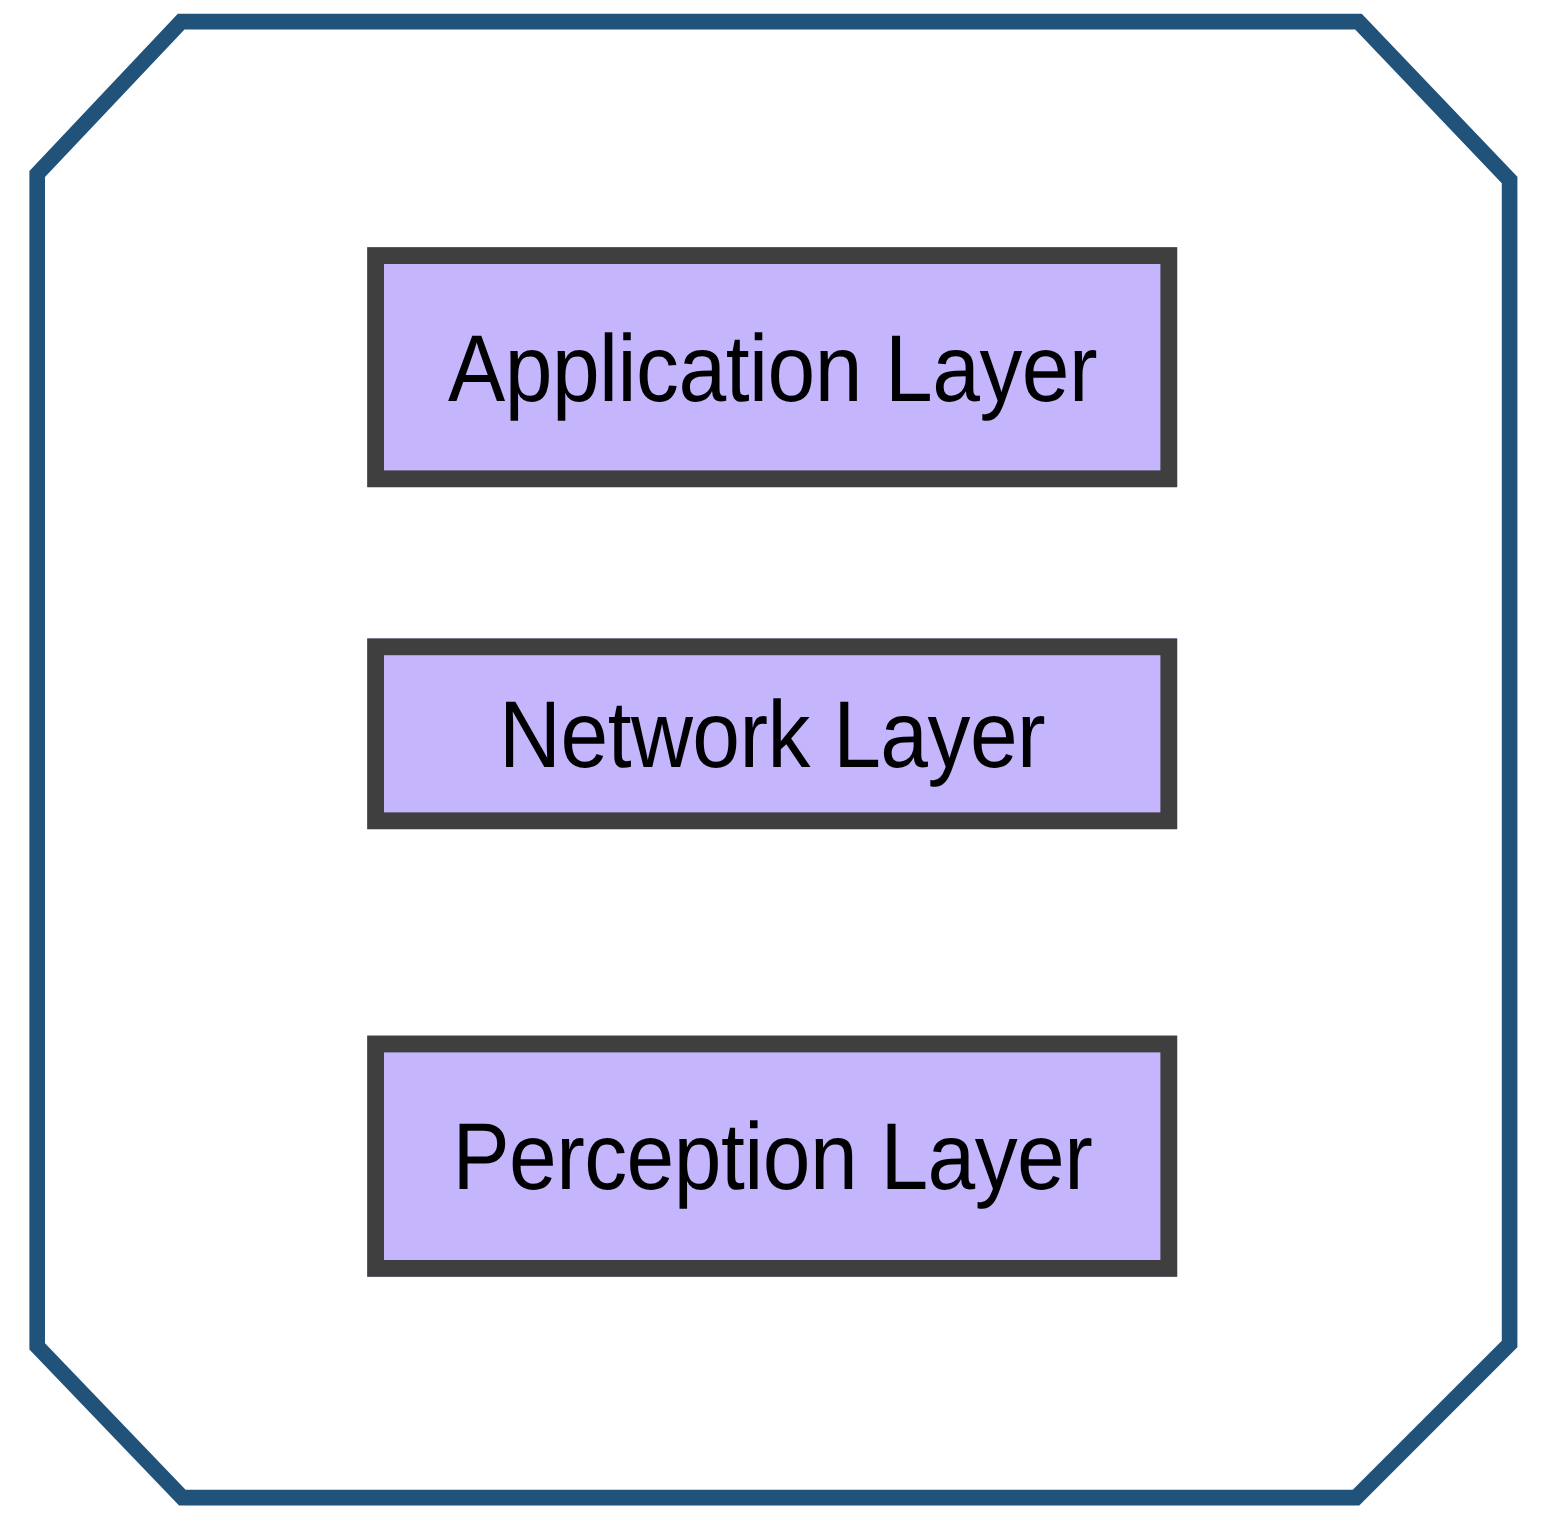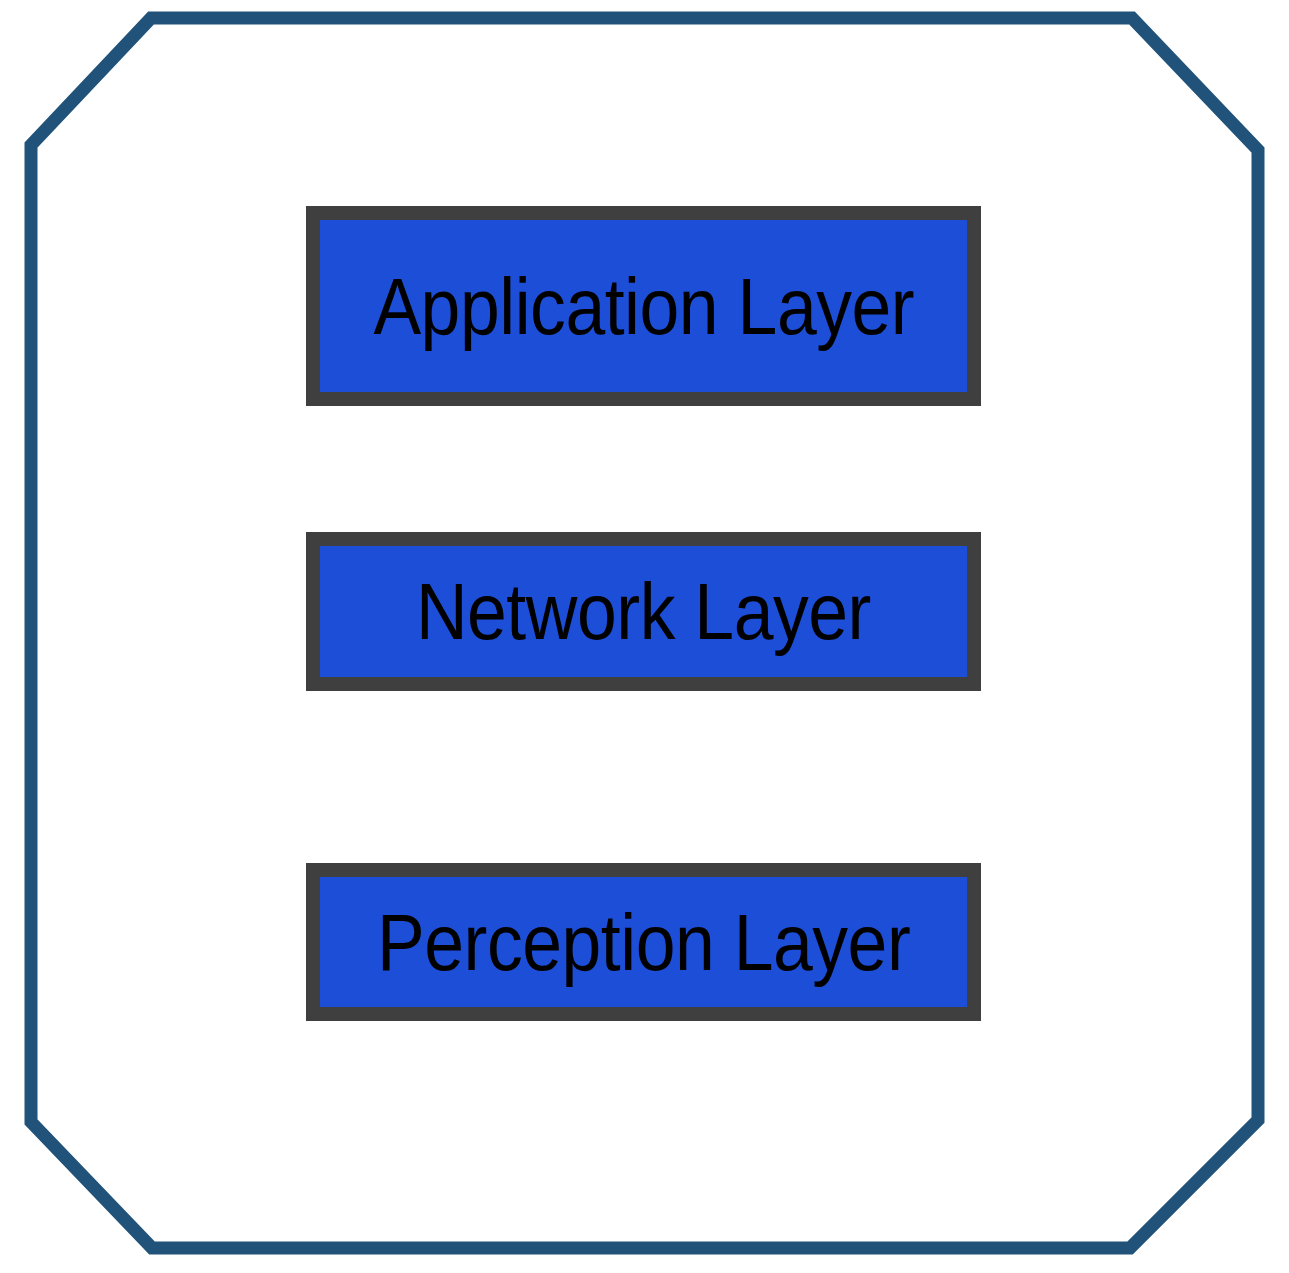--- a/index.html
+++ b/index.html
@@ -30,28 +30,28 @@
     top: 206px;
     width: 675px;
     height: 858px;
   }
   .layer-box {
     position: absolute;
     left: 0;
     width: 675px;
     box-sizing: border-box;
     border: 14px solid #3f3f3f;
-    background: #1d4ed8;
+    background: #c4b5fd;
     display: flex;
     align-items: center;
     justify-content: center;
   }
   #layer-box-0 { top: 0px;   height: 200px; }
   #layer-box-1 { top: 326px; height: 159px; }
-  #layer-box-2 { top: 657px; height: 158px; }
+  #layer-box-2 { top: 657px; height: 201px; }
 
   .layer-label {
     color: #000000;
     font-family: "Liberation Sans", sans-serif;
     font-size: 79px;
     font-weight: 400;
     line-height: 1;
     letter-spacing: -0.5px;
     transform: scaleX(0.905);
     transform-origin: center center;

